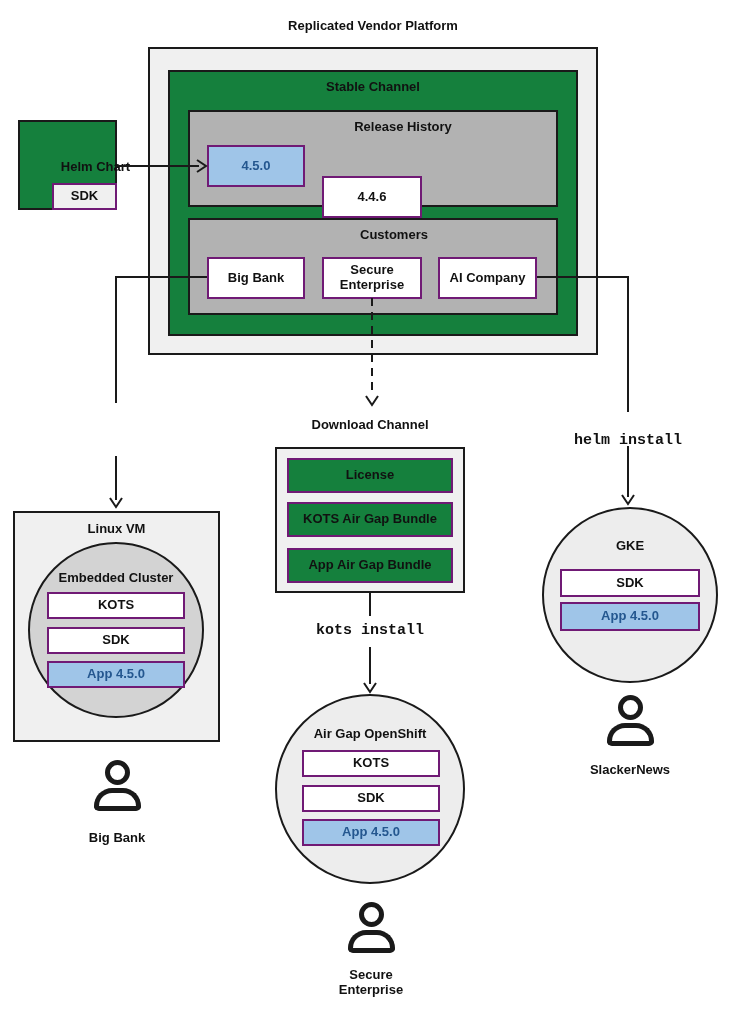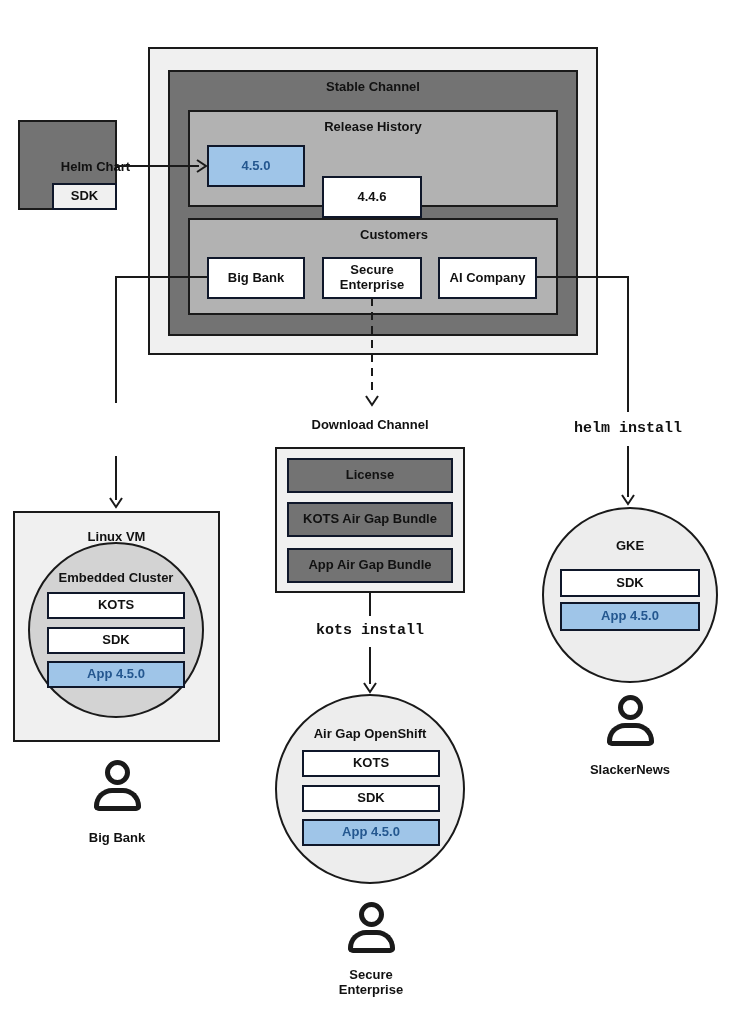--- a/index.html
+++ b/index.html
@@ -2,76 +2,77 @@
 <html><head>
 <meta charset="utf-8">
 <style>
   html,body{margin:0;padding:0;background:#fff;}
   #canvas{
     position:relative;width:734px;height:1026px;background:#ffffff;
     font-family:"Liberation Sans", sans-serif;color:#111;overflow:hidden;
   }
   .box{position:absolute;box-sizing:border-box;border:2px solid #1a1a1a;}
   .light{background:#f0f0f0;}
-  .mid{background:#737373;}
+  .mid{background:#15803d;}
   .dark{background:#b2b2b2;}
   .white{background:#ffffff;}
   .circle{position:absolute;box-sizing:border-box;border:2px solid #1a1a1a;border-radius:50%;}
   .circle-light{background:#ededed;}
   .circle-mid{background:#d3d3d3;}
   .app-blue{background:#9fc5e8;border:2px solid #2e6da4;color:#24578f;}
   .lbl{
     position:absolute;font-weight:bold;font-size:13px;line-height:1.16;
     text-align:center;white-space:normal;
   }
   .cell{
-    position:absolute;box-sizing:border-box;border:2px solid #0f172a;
+    position:absolute;box-sizing:border-box;border:2px solid #701a75;
     display:flex;align-items:center;justify-content:center;
     font-weight:bold;font-size:13px;text-align:center;line-height:1.15;
   }
   .mono{font-family:"Liberation Mono", monospace;font-size:15px;font-weight:bold;}
   .person{position:absolute;width:56px;}
   .person .head{
     width:15px;height:15px;border:5px solid #1a1a1a;border-radius:50%;margin:0 auto 3px;
   }
   .person .body{
     width:37px;height:13px;border:5px solid #1a1a1a;border-radius:22px 22px 6px 6px;margin:0 auto;
   }
   svg.overlay{position:absolute;left:0;top:0;pointer-events:none;}
   svg.overlay *{stroke:#1a1a1a;stroke-width:2;fill:none;}
 </style>
 </head>
 <body>
 
 <div id="canvas">
 
+  <div class="lbl" style="left:148px;top:18px;width:450px;">Replicated Vendor Platform</div>
 
   <div class="box light" style="left:148px;top:47px;width:450px;height:308px;"></div>
 
   <div class="box mid" style="left:168px;top:70px;width:410px;height:266px;"></div>
   <div class="lbl" style="left:168px;top:79px;width:410px;">Stable Channel</div>
 
   <div class="box dark" style="left:188px;top:110px;width:370px;height:97px;"></div>
-  <div class="lbl" style="left:188px;top:119px;width:370px;">Release History</div>
+  <div class="lbl" style="left:188px;top:119px;width:370px;padding-left:30px;">Release History</div>
   <div class="cell app-blue" style="left:207px;top:145px;width:98px;height:42px;">4.5.0</div>
   <div class="cell white" style="left:322px;top:145px;width:100px;height:42px;margin-top:31px;">4.4.6</div>
 
   <div class="box dark" style="left:188px;top:218px;width:370px;height:97px;"></div>
   <div class="lbl" style="left:188px;top:227px;width:412px;">Customers</div>
   <div class="cell white" style="left:207px;top:257px;width:98px;height:42px;">Big Bank</div>
   <div class="cell white" style="left:322px;top:257px;width:100px;height:42px;">Secure Enterprise</div>
   <div class="cell white" style="left:438px;top:257px;width:99px;height:42px;">AI Company</div>
 
   <div class="box mid" style="left:18px;top:120px;width:99px;height:90px;"></div>
   <div class="lbl" style="left:18px;top:159px;width:99px;padding-left:28px;">Helm Chart</div>
   <div class="cell light" style="left:52px;top:183px;width:65px;height:27px;">SDK</div>
 
 
   <div class="box light" style="left:13px;top:511px;width:207px;height:231px;"></div>
-  <div class="lbl" style="left:13px;top:521px;width:207px;margin-top:8px;">Linux VM</div>
+  <div class="lbl" style="left:13px;top:521px;width:207px;">Linux VM</div>
   <div class="circle circle-mid" style="left:28px;top:542px;width:176px;height:176px;"></div>
   <div class="lbl" style="left:28px;top:570px;width:176px;">Embedded Cluster</div>
   <div class="cell white" style="left:47px;top:592px;width:138px;height:27px;">KOTS</div>
   <div class="cell white" style="left:47px;top:627px;width:138px;height:27px;">SDK</div>
   <div class="cell app-blue" style="left:47px;top:661px;width:138px;height:27px;">App 4.5.0</div>
 
   <div class="person" style="left:89px;top:760px;">
     <div class="head"></div>
     <div class="body"></div>
   </div>
@@ -90,21 +91,21 @@
   <div class="cell white" style="left:302px;top:750px;width:138px;height:27px;">KOTS</div>
   <div class="cell white" style="left:302px;top:785px;width:138px;height:27px;">SDK</div>
   <div class="cell app-blue" style="left:302px;top:819px;width:138px;height:27px;">App 4.5.0</div>
 
   <div class="person" style="left:343px;top:902px;">
     <div class="head"></div>
     <div class="body"></div>
   </div>
   <div class="lbl" style="left:321px;top:967px;width:100px;">Secure Enterprise</div>
 
-  <div class="lbl mono" style="left:553px;top:420px;width:150px;">helm install</div>
+  <div class="lbl mono" style="left:553px;top:432px;width:150px;">helm install</div>
 
   <div class="circle circle-light" style="left:542px;top:507px;width:176px;height:176px;"></div>
   <div class="lbl" style="left:542px;top:538px;width:176px;">GKE</div>
   <div class="cell white" style="left:560px;top:569px;width:140px;height:28px;">SDK</div>
   <div class="cell app-blue" style="left:560px;top:602px;width:140px;height:29px;">App 4.5.0</div>
 
   <div class="person" style="left:602px;top:695px;">
     <div class="head"></div>
     <div class="body"></div>
   </div>

